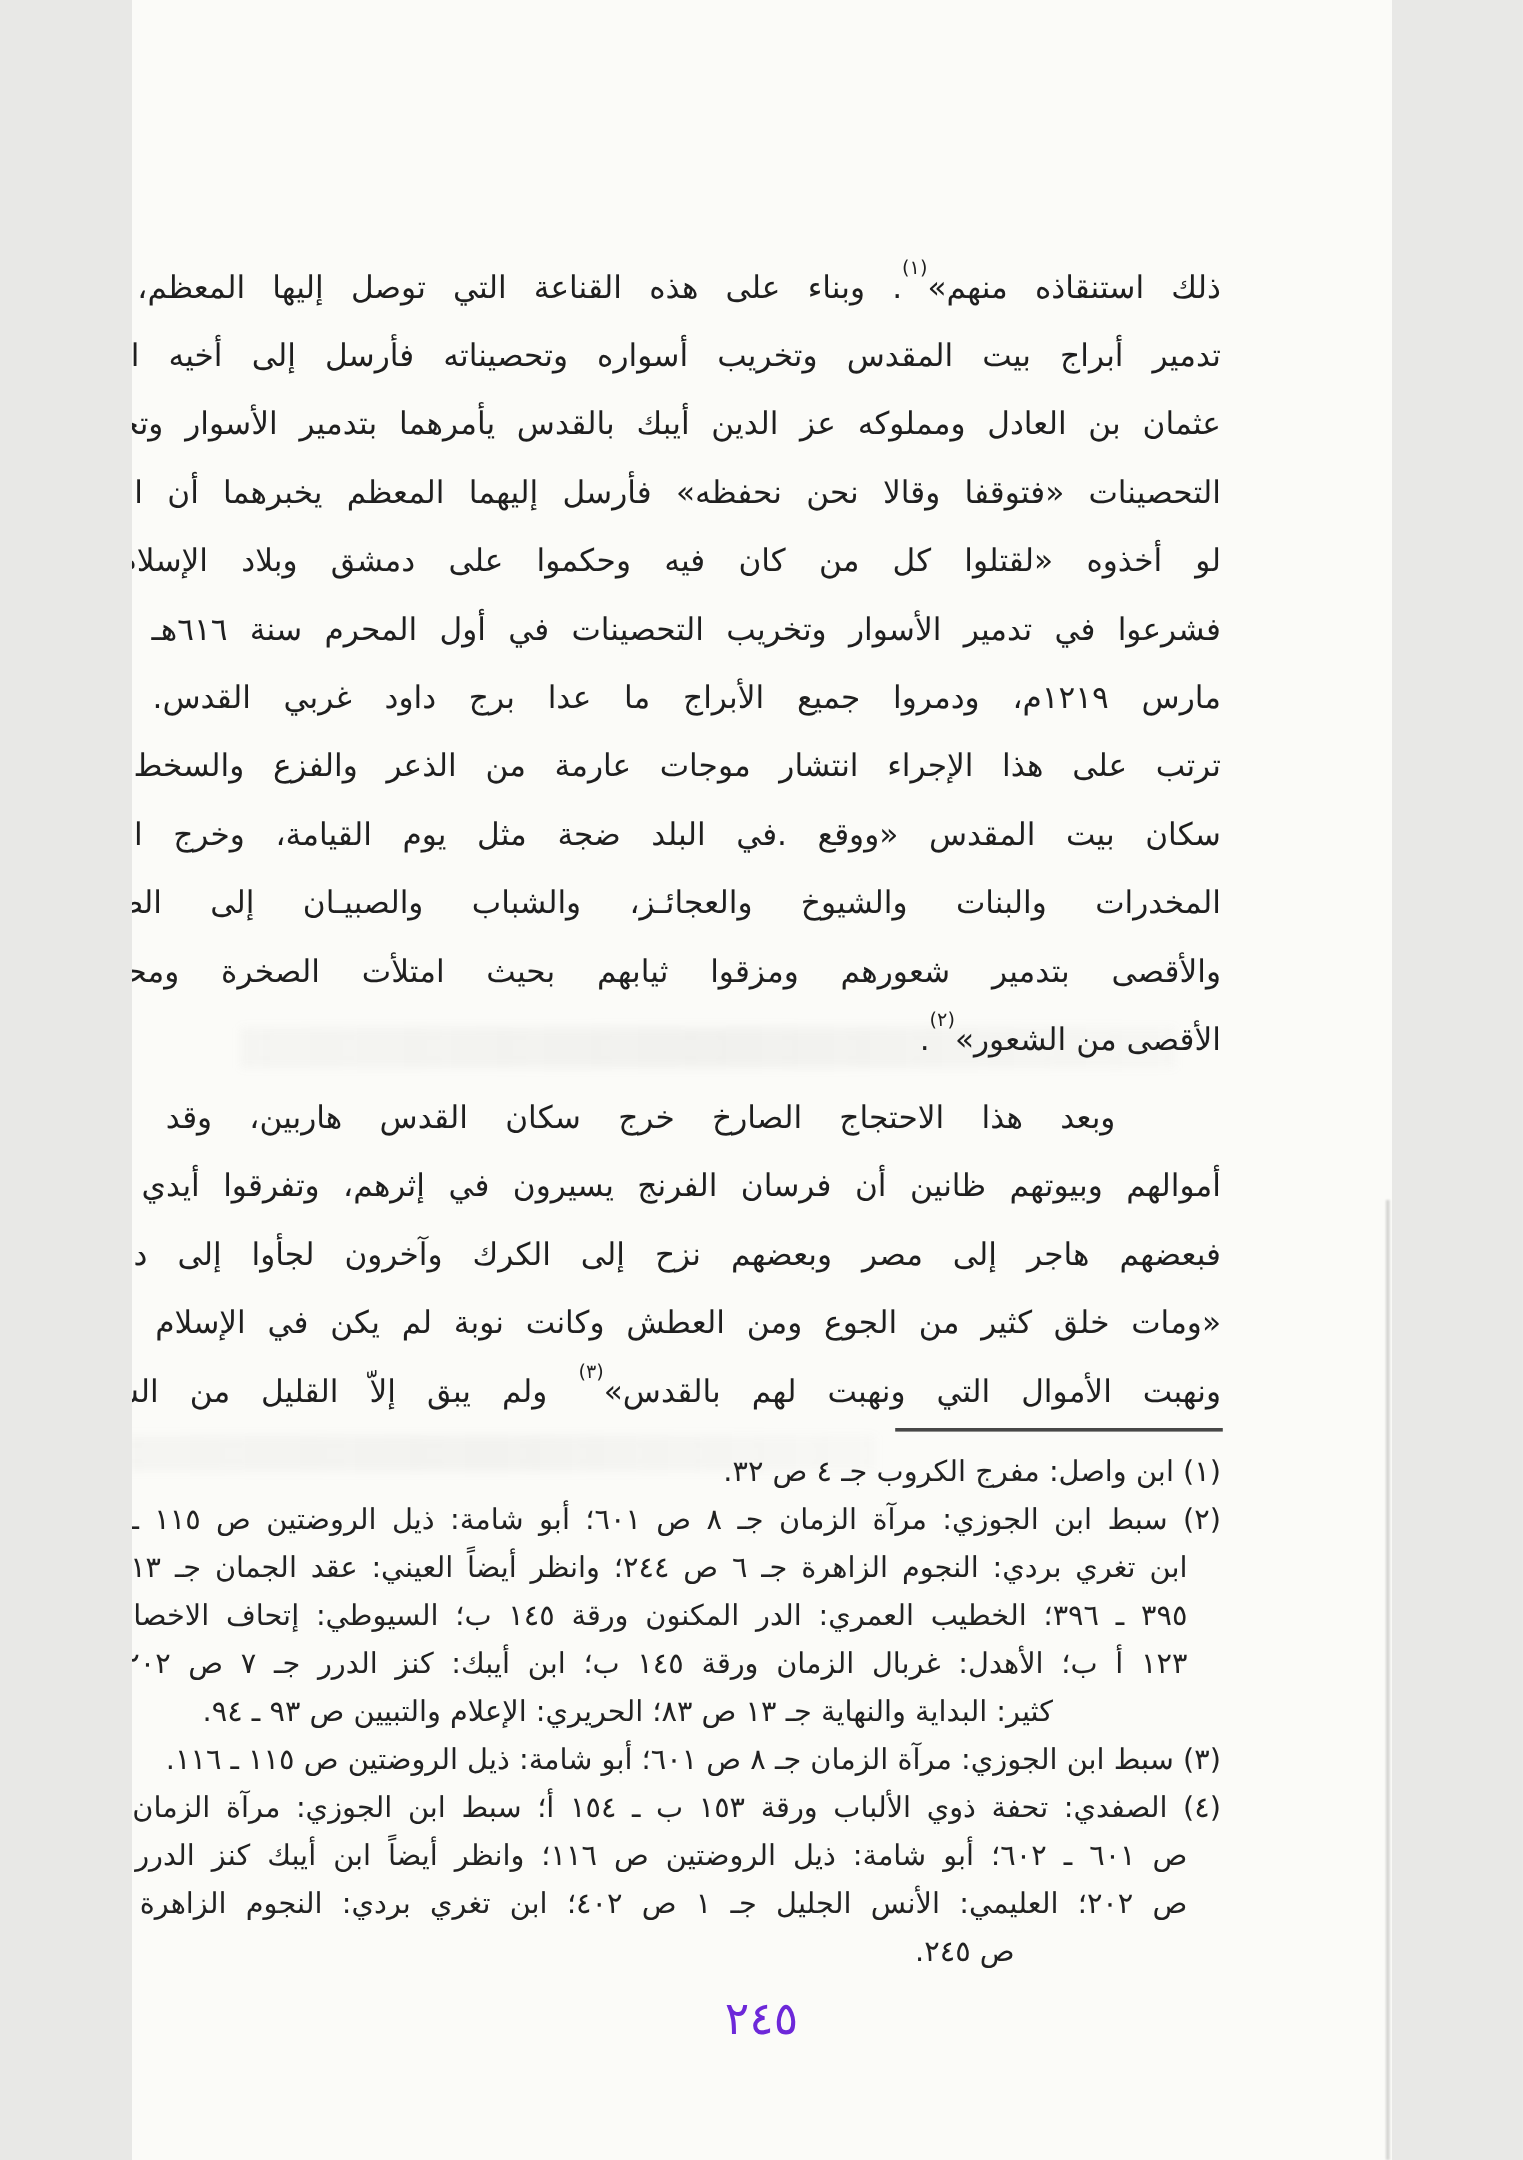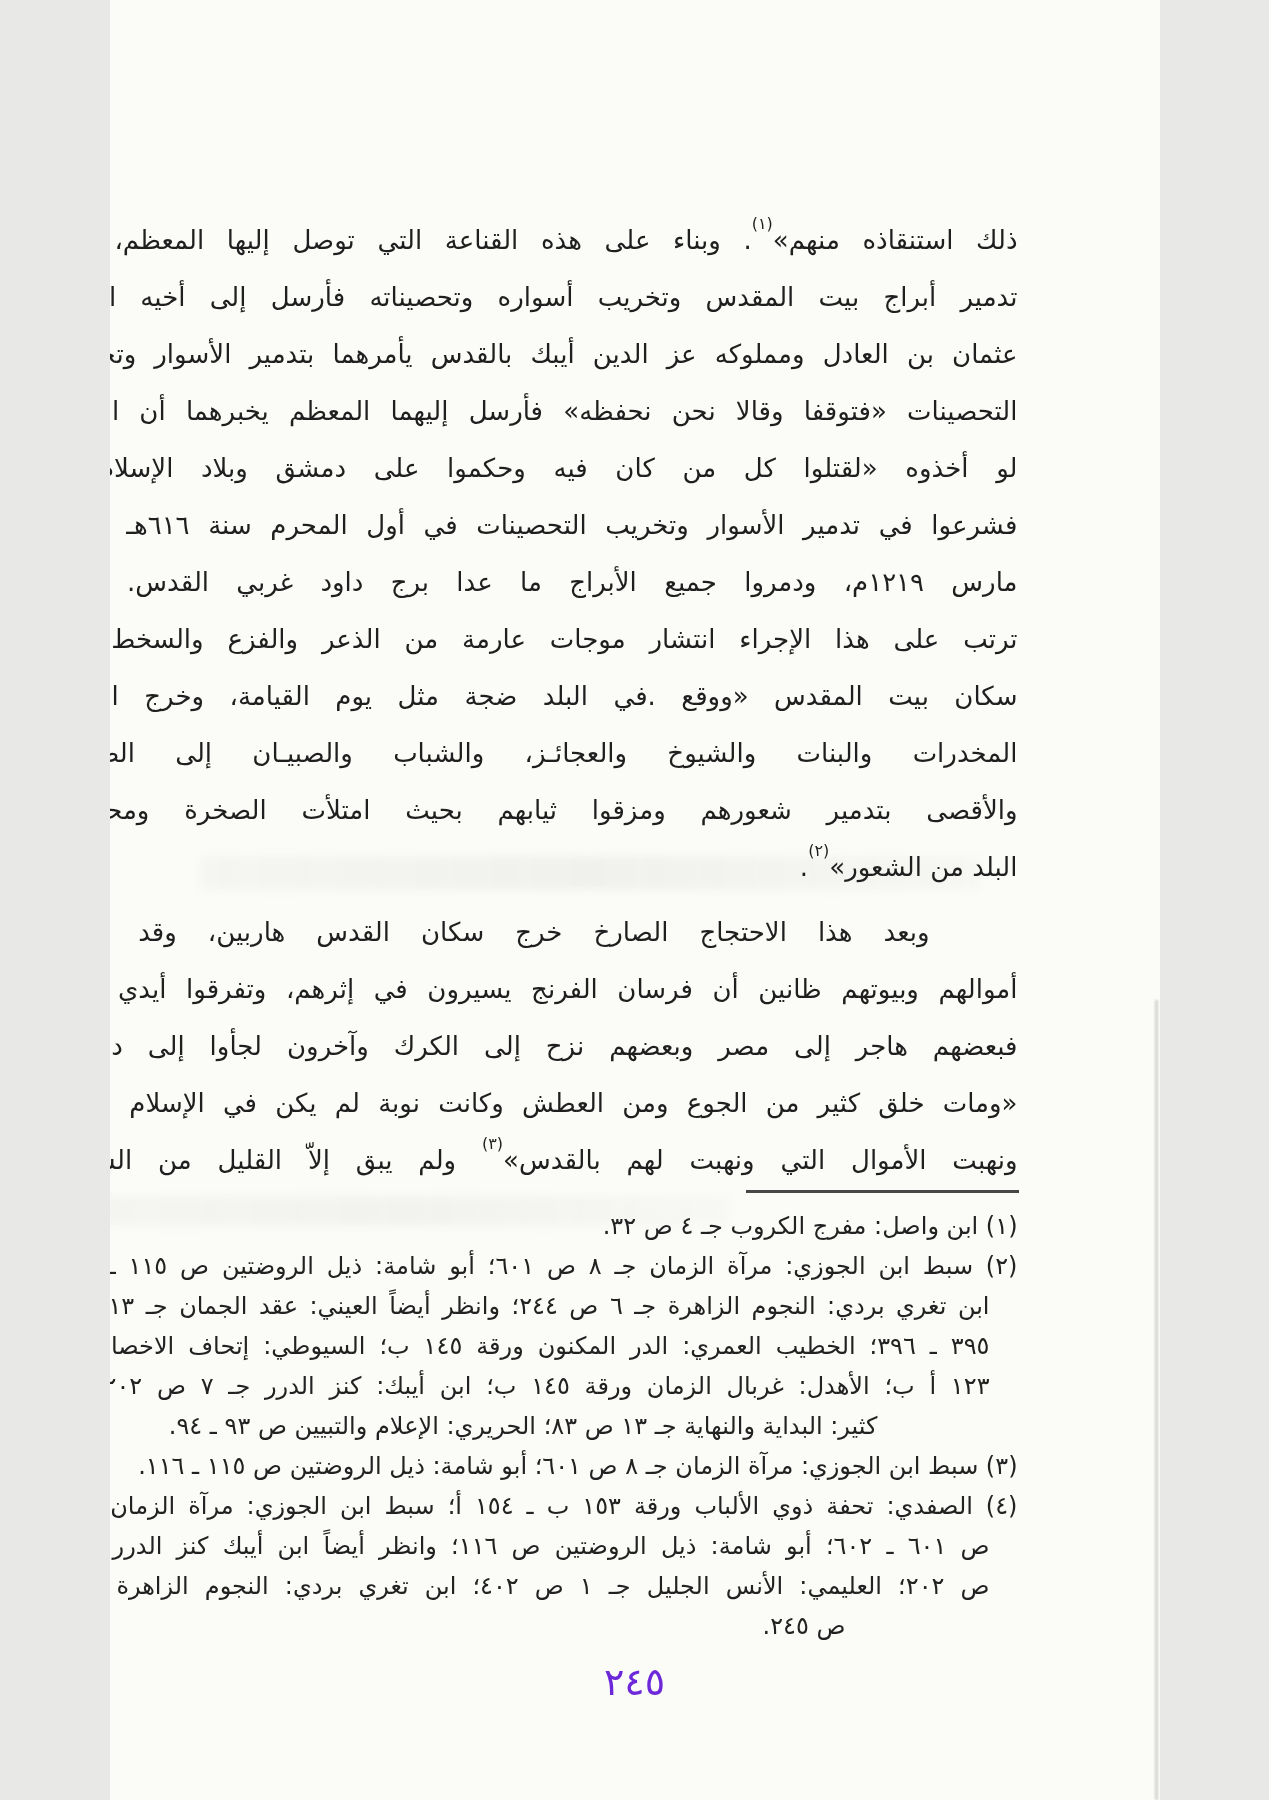--- a/index.html
+++ b/index.html
@@ -99,21 +99,21 @@
       <div class="bl j">تدمير أبراج بيت المقدس وتخريب أسواره وتحصيناته فأرسل إلى أخيه العزيز</div>
       <div class="bl j">عثمان بن العادل ومملوكه عز الدين أيبك بالقدس يأمرهما بتدمير الأسوار وتخريب</div>
       <div class="bl j">التحصينات «فتوقفا وقالا نحن نحفظه» فأرسل إليهما المعظم يخبرهما أن الفرنج</div>
       <div class="bl j"><span>لو أخذوه «لقتلوا كل من كان فيه وحكموا على دمشق وبلاد الإسلام»</span><sup class="fnm">(٣)</sup><span>،</span></div>
       <div class="bl j">فشرعوا في تدمير الأسوار وتخريب التحصينات في أول المحرم سنة ٦١٦هـ / ١٩</div>
       <div class="bl j">مارس ١٢١٩م، ودمروا جميع الأبراج ما عدا برج داود غربي القدس. ولقد</div>
       <div class="bl j">ترتب على هذا الإجراء انتشار موجات عارمة من الذعر والفزع والسخط بين</div>
       <div class="bl j">سكان بيت المقدس «ووقع .في البلد ضجة مثل يوم القيامة، وخرج النساء</div>
       <div class="bl j">المخدرات والبنات والشيوخ والعجائـز، والشباب والصبيـان إلى الصخرة</div>
       <div class="bl j"><span>والأقصى بتدمير شعورهم ومزقوا ثيابهم بحيث امتلأت </span><span class="uword">الصخرة</span><span> ومحـراب</span></div>
-      <div class="bl r"><span>البلد من الشعور»</span><sup class="fnm">(٢)</sup><span>.</span></div>
+      <div class="bl r"><span>الأقصى من الشعور»</span><sup class="fnm">(٢)</sup><span>.</span></div>
     </div>
 
     <div class="para2">
       <div class="bl j ind">وبعد هذا الاحتجاج الصارخ خرج سكان القدس هاربين، وقد تركوا</div>
       <div class="bl j">أموالهم وبيوتهم ظانين أن فرسان الفرنج يسيرون في إثرهم، وتفرقوا أيدي سبأ،</div>
       <div class="bl j">فبعضهم هاجر إلى مصر وبعضهم نزح إلى الكرك وآخرون لجأوا إلى دمشق</div>
       <div class="bl j">«ومات خلق كثير من الجوع ومن العطش وكانت نوبة لم يكن في الإسلام مثلها،</div>
       <div class="bl j"><span>ونهبت الأموال التي ونهبت لهم بالقدس»</span><sup class="fnm">(٣)</sup><span> ولم يبق إلاّ القليل من السكان</span></div>
     </div>
 

